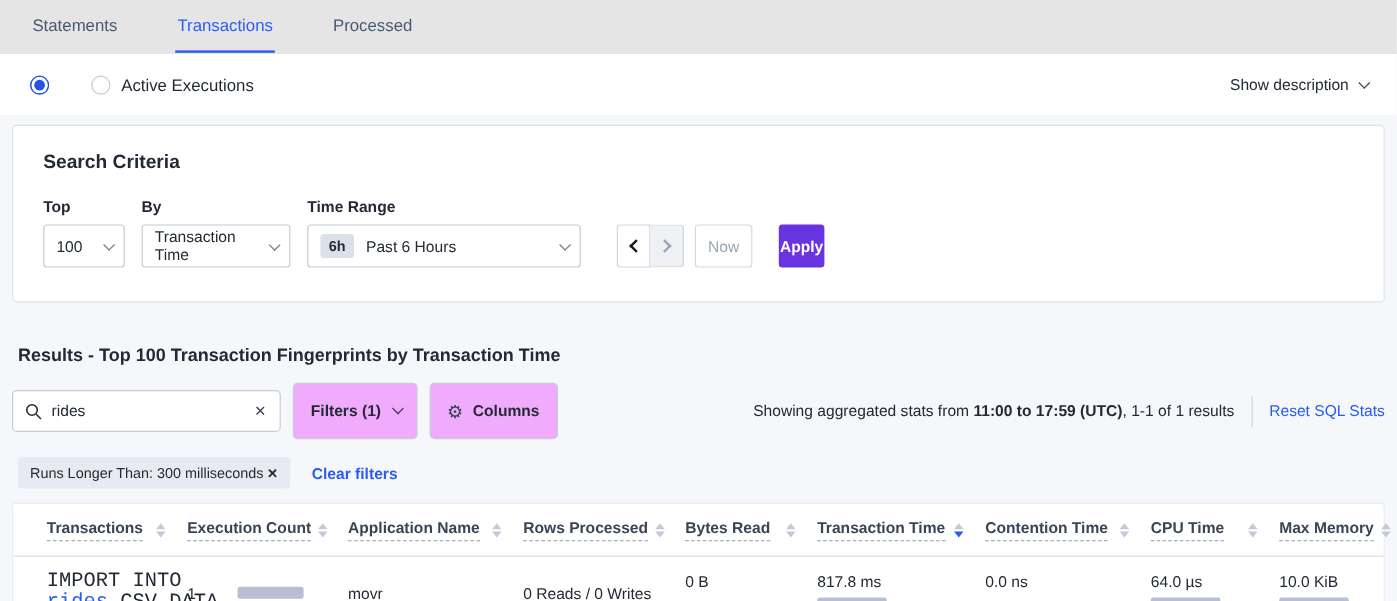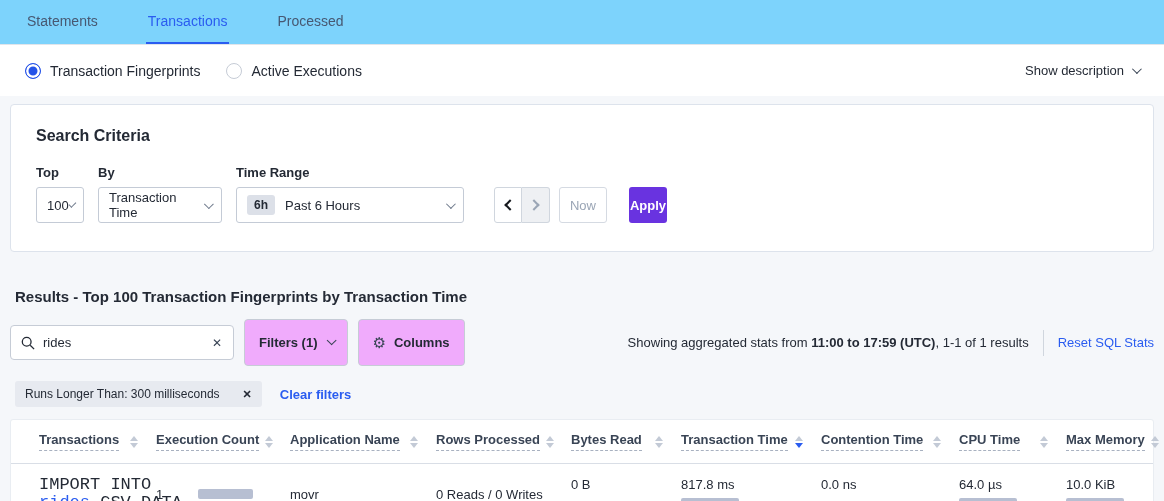--- a/index.html
+++ b/index.html
@@ -5,21 +5,21 @@
   * { margin:0; padding:0; box-sizing:border-box; }
   html,body { width:1164px; height:501px; overflow:hidden; }
   body {
     font-family:"Liberation Sans", sans-serif;
     background:#f5f7fa;
     color:#242a35;
     font-size:13px;
   }
   
   .tabbar {
-    height:45px; background:#7dd3fc; border-bottom:1px solid #e0e5eb;
+    height:45px; background:#e5e5e5; border-bottom:1px solid #e0e5eb;
     display:flex; align-items:stretch; padding-left:25px; gap:46px;
   }
   .tab {
     display:flex; align-items:center; font-size:14px; color:#475872;
     cursor:pointer; border-bottom:2px solid transparent; padding:0 2px;
   }
   .tab.active { color:#2a5cf0; border-bottom-color:#2a5cf0; }
   
   .radio-row {
     height:51px; background:#fff; display:flex; align-items:center;
@@ -52,21 +52,21 @@
   }
   .criteria-title { font-size:16px; font-weight:bold; color:#242a35; }
   .criteria-controls { display:flex; margin-top:20px; align-items:flex-end; }
   .field { margin-right:14px; }
   .field-label { font-size:13px; font-weight:bold; color:#242a35; margin-bottom:7px; }
   .select {
     height:36px; border:1px solid #c4cbd6; border-radius:3px; background:#fff;
     display:flex; align-items:center; padding:0 10px; cursor:pointer; color:#242a35;
   }
   .select .chev { margin-left:auto; }
-  .sel-top { width:48px; }
+  .sel-top { width:68px; }
   .sel-by { width:124px; }
   .sel-range { width:228px; }
   .range-badge {
     background:#dce0e8; color:#242a35; font-weight:bold; font-size:12px;
     padding:3px 7px; border-radius:3px; margin-right:10px;
   }
   .arrow-group { display:flex; margin-left:16px; }
   .arrow-btn {
     width:28px; height:36px; border:1px solid #d0d6de; background:#fff;
     display:flex; align-items:center; justify-content:center; cursor:pointer;
@@ -106,21 +106,21 @@
   }
   .gear { font-size:15px; color:#394455; font-weight:normal; }
   .stats { margin-left:auto; display:flex; align-items:center; font-size:13px; color:#242a35; }
   .stats b { font-weight:bold; }
   .stats-divider { width:1px; height:26px; background:#d0d6de; margin:0 14px; }
   .reset-link { color:#2a5cf0; font-size:13px; cursor:pointer; white-space:nowrap; }
   
   .chip-row { display:flex; align-items:center; margin:15px 10px 0 15px; }
   .chip {
     background:#e7eaf0; border-radius:3px; padding:6px 10px; font-size:12px; color:#242a35;
-    display:flex; align-items:center; gap:23px;
+    display:flex; align-items:center; gap:3px;
   }
   .chip-x { font-size:11px; font-weight:bold; cursor:pointer; color:#242a35; }
   .clear-filters { color:#2a5cf0; font-size:13px; font-weight:bold; margin-left:18px; cursor:pointer; }
   
   .table-card {
     margin:12px 10px 0; background:#fff; border:1px solid #e9edf2; border-radius:3px 3px 0 0;
     height:126px;
   }
   .tgrid { display:grid; grid-template-columns:117px 134px 146px 135px 110px 140px 138px 107px 89px; padding-left:28px; }
   .thead { height:44px; border-bottom:1px solid #d9dee6; align-items:center; }
@@ -147,21 +147,20 @@
 
 <div class="tabbar">
   <div class="tab">Statements</div>
   <div class="tab active">Transactions</div>
   <div class="tab">Processed</div>
 </div>
 
 <div class="radio-row">
   <div class="radio-opt">
     <span class="radio-dot on"></span>
-    <span class="radio-label">Transaction Fingerprints</span>
   </div>
   <div class="radio-opt">
     <span class="radio-dot"></span>
     <span class="radio-label">Active Executions</span>
   </div>
   <div class="show-desc">
     <span>Show description</span>
     <span class="chev"></span>
   </div>
 </div>

